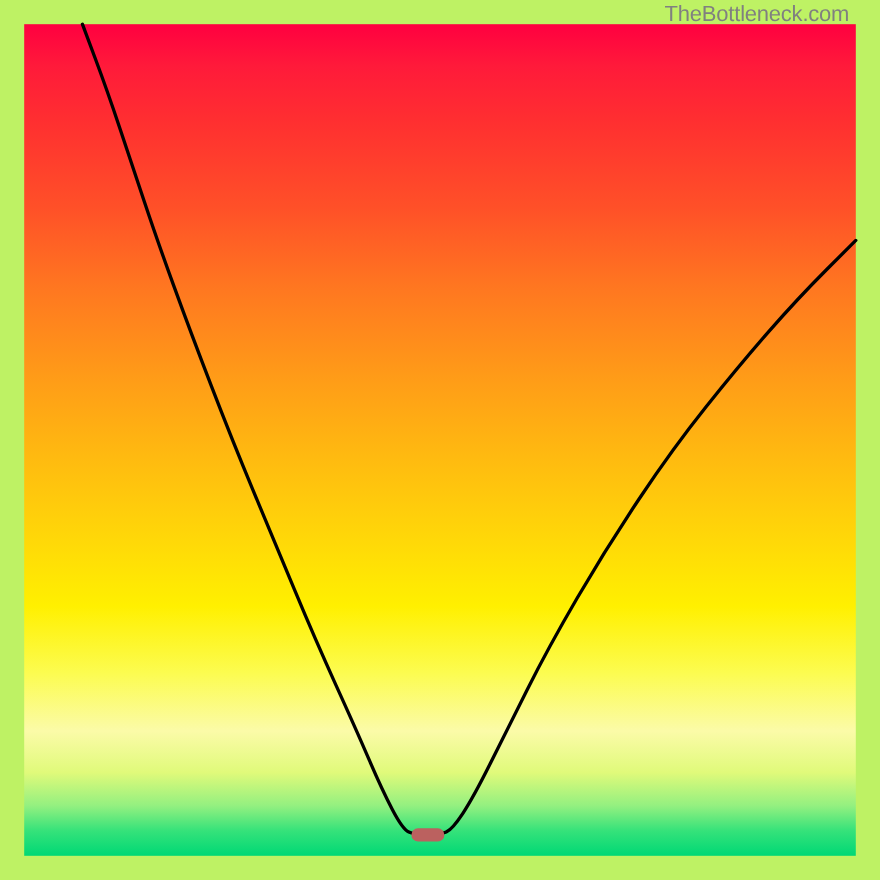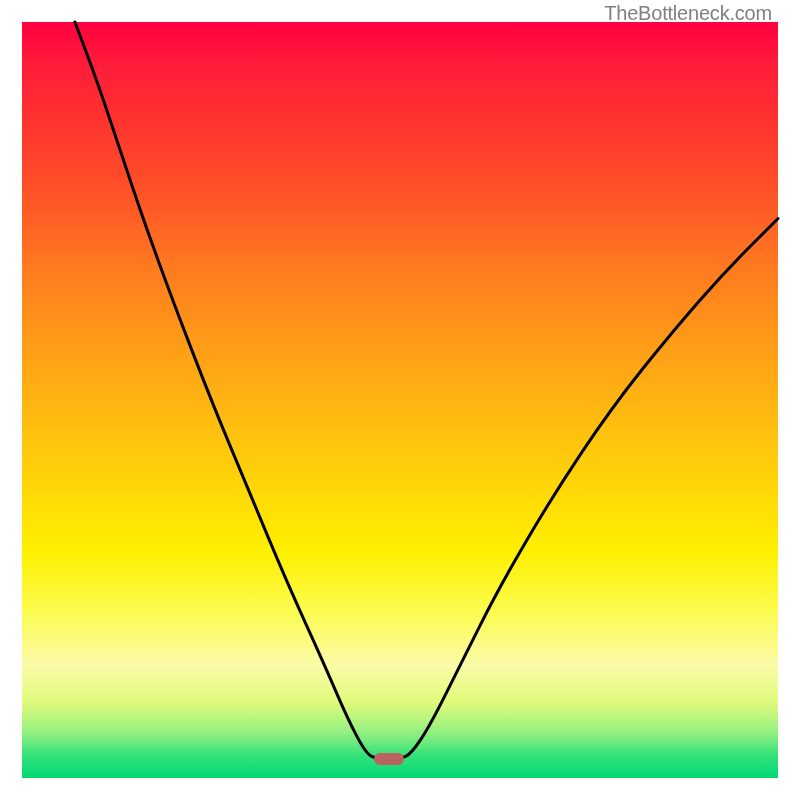--- a/index.html
+++ b/index.html
@@ -8,21 +8,21 @@
     width: 800px;
     height: 800px;
     background: #000;
     overflow: hidden;
     font-family: Arial, Helvetica, sans-serif;
   }
   .container {
     position: relative;
     width: 800px;
     height: 800px;
-    background: #ffffff;
+    background: #bef264;
   }
   .gradient {
     position: absolute;
     left: 22px;
     top: 22px;
     width: 756px;
     height: 756px;
     background: linear-gradient(
       to bottom,
       #ff0040 0%,

